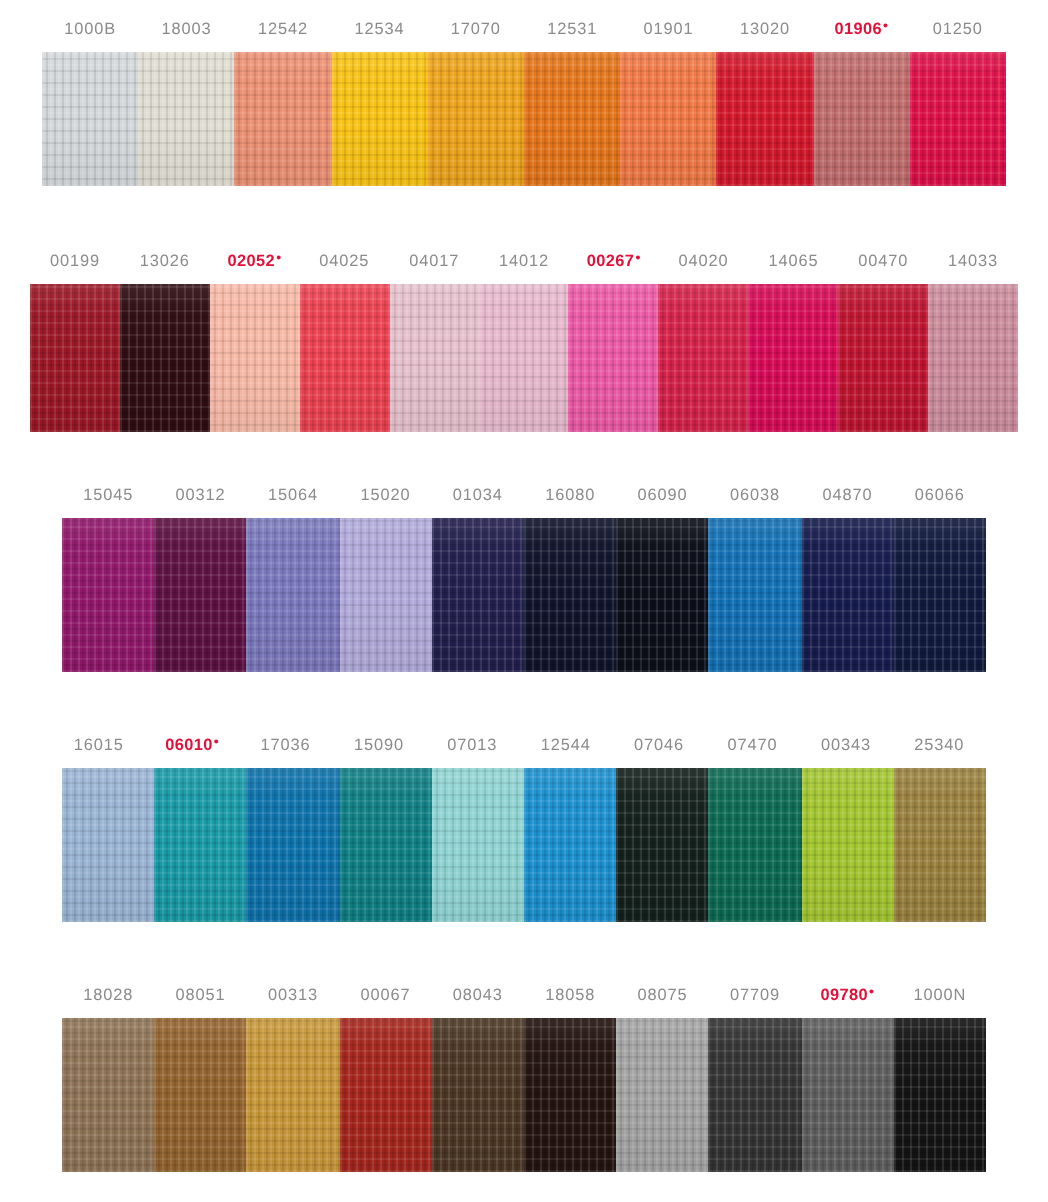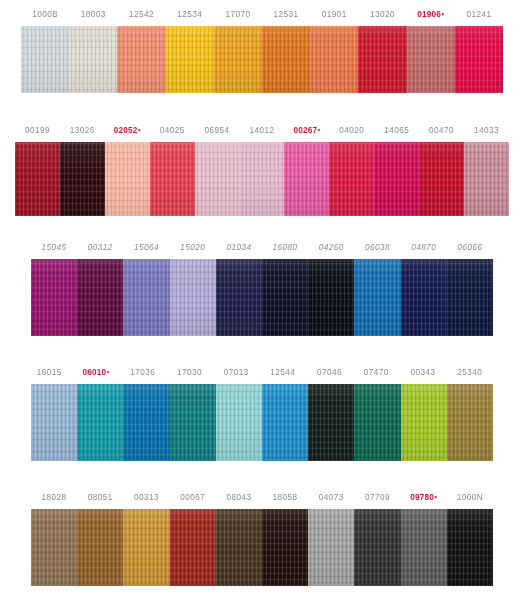--- a/index.html
+++ b/index.html
@@ -114,42 +114,42 @@
       <div class="label-strip" style="padding-left: 21px; padding-right: 21px;">
         <div class="swatch-label">1000B</div>
         <div class="swatch-label">18003</div>
         <div class="swatch-label">12542</div>
         <div class="swatch-label">12534</div>
         <div class="swatch-label">17070</div>
         <div class="swatch-label">12531</div>
         <div class="swatch-label">01901</div>
         <div class="swatch-label">13020</div>
         <div class="swatch-label highlight">01906<span class="marker">•</span></div>
-        <div class="swatch-label">01241</div>
+        <div class="swatch-label">01250</div>
       </div>
       <div class="swatch-strip" style="padding-left: 21px; padding-right: 21px; height: 67px;">
         <div class="swatch" style="background: rgb(212, 216, 218); height: 67px;"></div>
         <div class="swatch" style="background: rgb(224, 221, 210); height: 67px;"></div>
         <div class="swatch" style="background: rgb(236, 144, 115); height: 67px;"></div>
         <div class="swatch" style="background: rgb(248, 194, 20); height: 67px;"></div>
         <div class="swatch" style="background: rgb(237, 163, 27); height: 67px;"></div>
         <div class="swatch" style="background: rgb(228, 117, 26); height: 67px;"></div>
         <div class="swatch" style="background: rgb(240, 120, 69); height: 67px;"></div>
         <div class="swatch" style="background: rgb(212, 24, 44); height: 67px;"></div>
         <div class="swatch" style="background: rgb(192, 108, 108); height: 67px;"></div>
         <div class="swatch" style="background: rgb(223, 16, 73); height: 67px;"></div>
       </div>
     </div>
     <div class="swatch-row" style="position: absolute; left: 0px; top: 120px;">
       <div class="label-strip" style="padding-left: 15px; padding-right: 15px;">
         <div class="swatch-label">00199</div>
         <div class="swatch-label">13026</div>
         <div class="swatch-label highlight">02052<span class="marker">•</span></div>
         <div class="swatch-label">04025</div>
-        <div class="swatch-label">06954</div>
+        <div class="swatch-label">04017</div>
         <div class="swatch-label">14012</div>
         <div class="swatch-label highlight">00267<span class="marker">•</span></div>
         <div class="swatch-label">04020</div>
         <div class="swatch-label">14065</div>
         <div class="swatch-label">00470</div>
         <div class="swatch-label">14033</div>
       </div>
       <div class="swatch-strip" style="padding-left: 15px; padding-right: 15px; height: 74px;">
         <div class="swatch" style="background: rgb(155, 23, 38); height: 74px;"></div>
         <div class="swatch" style="background: rgb(48, 13, 18); height: 74px;"></div>
@@ -158,28 +158,28 @@
         <div class="swatch" style="background: rgb(229, 192, 205); height: 74px;"></div>
         <div class="swatch" style="background: rgb(231, 185, 205); height: 74px;"></div>
         <div class="swatch" style="background: rgb(236, 88, 166); height: 74px;"></div>
         <div class="swatch" style="background: rgb(213, 33, 74); height: 74px;"></div>
         <div class="swatch" style="background: rgb(215, 10, 86); height: 74px;"></div>
         <div class="swatch" style="background: rgb(191, 20, 48); height: 74px;"></div>
         <div class="swatch" style="background: rgb(204, 140, 157); height: 74px;"></div>
       </div>
     </div>
     <div class="swatch-row" style="position: absolute; left: 0px; top: 237px;">
-      <div class="label-strip" style="padding-left: 31px; padding-right: 31px; font-style: italic;">
+      <div class="label-strip" style="padding-left: 31px; padding-right: 31px;">
         <div class="swatch-label">15045</div>
         <div class="swatch-label">00312</div>
         <div class="swatch-label">15064</div>
         <div class="swatch-label">15020</div>
         <div class="swatch-label">01034</div>
         <div class="swatch-label">16080</div>
-        <div class="swatch-label">04260</div>
+        <div class="swatch-label">06090</div>
         <div class="swatch-label">06038</div>
         <div class="swatch-label">04870</div>
         <div class="swatch-label">06066</div>
       </div>
       <div class="swatch-strip" style="padding-left: 31px; padding-right: 31px; height: 77px;">
         <div class="swatch" style="background: rgb(145, 23, 107); height: 77px;"></div>
         <div class="swatch" style="background: rgb(93, 17, 66); height: 77px;"></div>
         <div class="swatch" style="background: rgb(122, 120, 188); height: 77px;"></div>
         <div class="swatch" style="background: rgb(177, 170, 218); height: 77px;"></div>
         <div class="swatch" style="background: rgb(35, 31, 78); height: 77px;"></div>
@@ -188,21 +188,21 @@
         <div class="swatch" style="background: rgb(18, 112, 181); height: 77px;"></div>
         <div class="swatch" style="background: rgb(22, 28, 78); height: 77px;"></div>
         <div class="swatch" style="background: rgb(17, 26, 62); height: 77px;"></div>
       </div>
     </div>
     <div class="swatch-row" style="position: absolute; left: 0px; top: 362px;">
       <div class="label-strip" style="padding-left: 26px; padding-right: 31px;">
         <div class="swatch-label">16015</div>
         <div class="swatch-label highlight">06010<span class="marker">•</span></div>
         <div class="swatch-label">17036</div>
-        <div class="swatch-label">17030</div>
+        <div class="swatch-label">15090</div>
         <div class="swatch-label">07013</div>
         <div class="swatch-label">12544</div>
         <div class="swatch-label">07046</div>
         <div class="swatch-label">07470</div>
         <div class="swatch-label">00343</div>
         <div class="swatch-label">25340</div>
       </div>
       <div class="swatch-strip" style="padding-left: 31px; padding-right: 31px; height: 77px;">
         <div class="swatch" style="background: rgb(154, 180, 212); height: 77px;"></div>
         <div class="swatch" style="background: rgb(24, 154, 167); height: 77px;"></div>
@@ -217,21 +217,21 @@
       </div>
     </div>
     <div class="swatch-row" style="position: absolute; left: 0px; top: 487px;">
       <div class="label-strip" style="padding-left: 31px; padding-right: 31px;">
         <div class="swatch-label">18028</div>
         <div class="swatch-label">08051</div>
         <div class="swatch-label">00313</div>
         <div class="swatch-label">00067</div>
         <div class="swatch-label">08043</div>
         <div class="swatch-label">18058</div>
-        <div class="swatch-label">04073</div>
+        <div class="swatch-label">08075</div>
         <div class="swatch-label">07709</div>
         <div class="swatch-label highlight">09780<span class="marker">•</span></div>
         <div class="swatch-label">1000N</div>
       </div>
       <div class="swatch-strip" style="padding-left: 31px; padding-right: 31px; height: 77px;">
         <div class="swatch" style="background: rgb(142, 115, 86); height: 77px;"></div>
         <div class="swatch" style="background: rgb(147, 99, 46); height: 77px;"></div>
         <div class="swatch" style="background: rgb(199, 150, 56); height: 77px;"></div>
         <div class="swatch" style="background: rgb(165, 38, 29); height: 77px;"></div>
         <div class="swatch" style="background: rgb(75, 55, 36); height: 77px;"></div>

